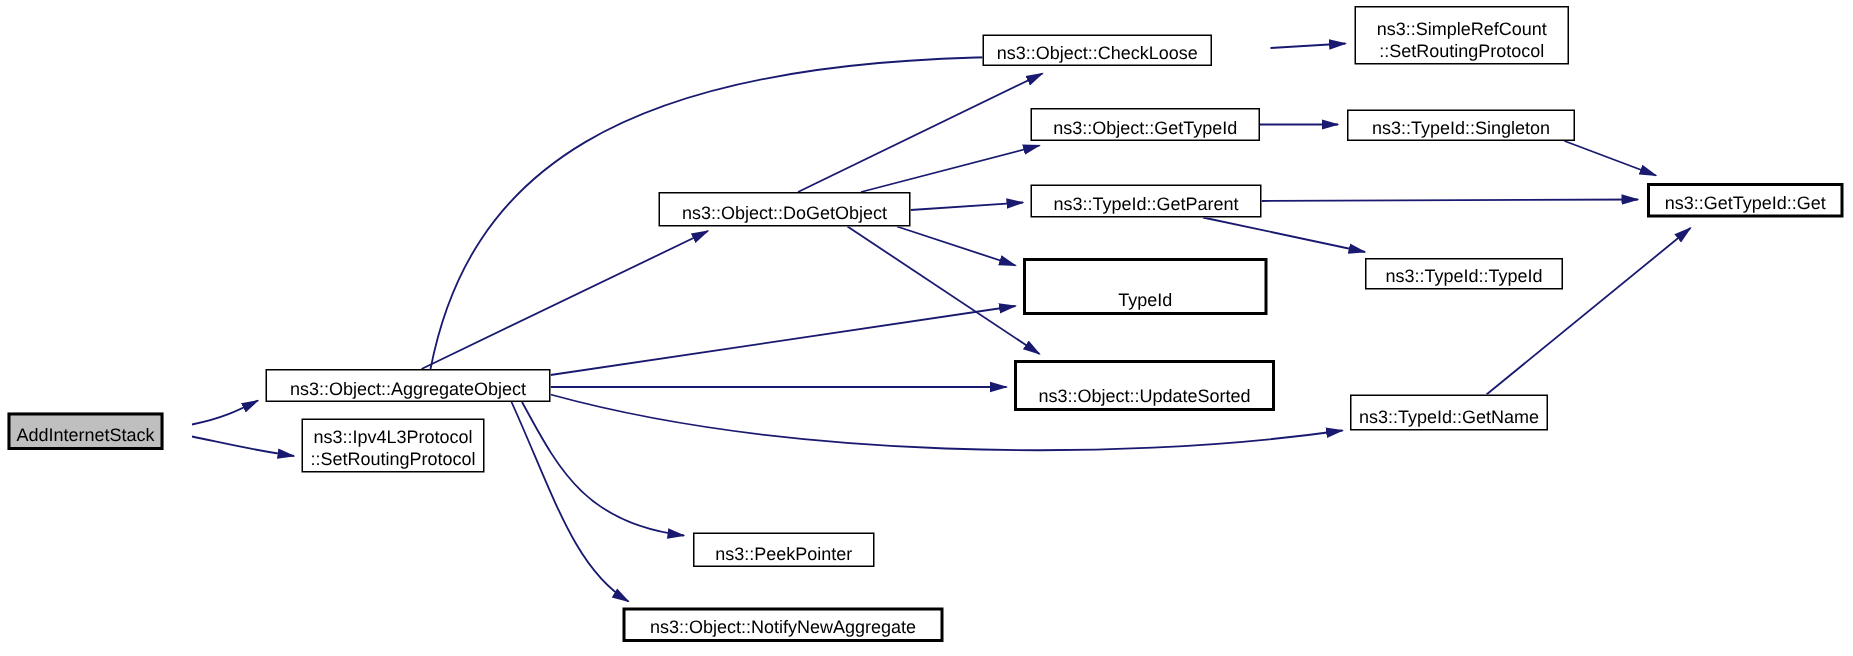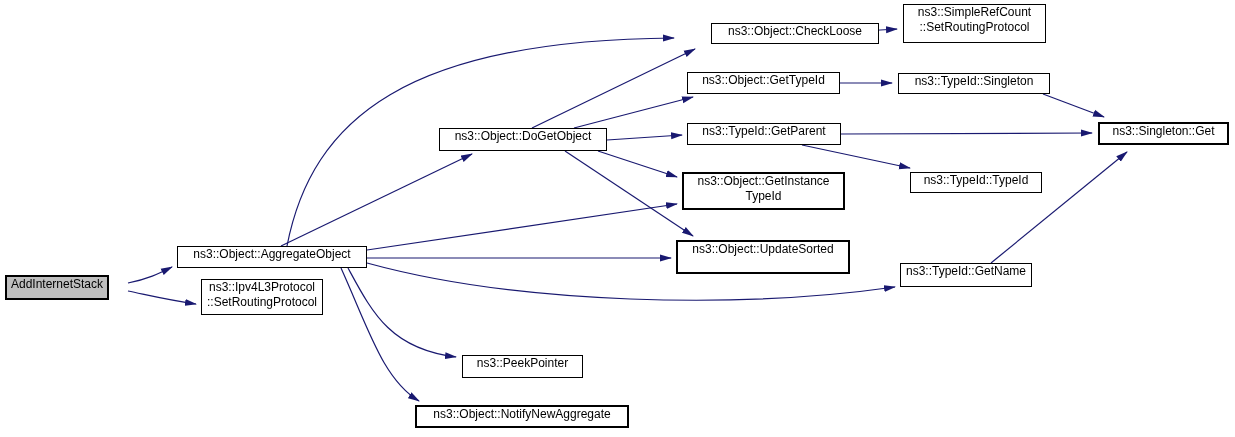--- a/index.html
+++ b/index.html
@@ -10,21 +10,21 @@
     font-family:"Liberation Sans",sans-serif;
     overflow:hidden;
   }
   .edges{position:absolute;left:0;top:0;width:1235px;height:437px;}
   .edges path{fill:none;stroke:var(--edge,#191970);stroke-width:1.2px;}
   .node{
     position:absolute;
     box-sizing:border-box;
     background:var(--nodefill,#fff);
     border:1px solid var(--nodeborder,#000);
-    display:flex;flex-direction:column;justify-content:flex-start;
+    display:flex;flex-direction:column;justify-content:flex-end;
     text-align:center;
     font-size:12px;line-height:15px;
     color:#000;
     white-space:nowrap;
     cursor:pointer;
   }
   .node .ln{display:block;}
   .node.thick{border-width:2px;}
   .node.focus{background:var(--focusfill,#bfbfbf);border-width:2px;cursor:default;}
 </style>
@@ -71,21 +71,21 @@
 
   <div class="node" style="left:201px;top:279px;width:122px;height:36px">
     <span class="ln">ns3::Ipv4L3Protocol</span>
     <span class="ln">::SetRoutingProtocol</span>
   </div>
 
   <div class="node" style="left:439px;top:128px;width:168px;height:23px">
     <span class="ln">ns3::Object::DoGetObject</span>
   </div>
 
-  <div class="node" style="left:711px;top:23px;width:168px;height:21px">
+  <div class="node" style="left:655px;top:23px;width:153px;height:21px">
     <span class="ln">ns3::Object::CheckLoose</span>
   </div>
 
   <div class="node" style="left:903px;top:4px;width:143px;height:39px">
     <span class="ln">ns3::SimpleRefCount</span>
     <span class="ln">::SetRoutingProtocol</span>
   </div>
 
   <div class="node" style="left:687px;top:72px;width:153px;height:22px">
     <span class="ln">ns3::Object::GetTypeId</span>
@@ -93,26 +93,25 @@
 
   <div class="node" style="left:898px;top:73px;width:152px;height:21px">
     <span class="ln">ns3::TypeId::Singleton</span>
   </div>
 
   <div class="node" style="left:687px;top:123px;width:154px;height:22px">
     <span class="ln">ns3::TypeId::GetParent</span>
   </div>
 
   <div class="node thick" style="left:682px;top:172px;width:163px;height:38px">
-    <span class="ln">ns3::Object::GetInstance</span>
     <span class="ln">TypeId</span>
   </div>
 
   <div class="node thick" style="left:1098px;top:122px;width:131px;height:23px">
-    <span class="ln">ns3::Singleton::Get</span>
+    <span class="ln">ns3::GetTypeId::Get</span>
   </div>
 
   <div class="node" style="left:910px;top:172px;width:132px;height:21px">
     <span class="ln">ns3::TypeId::TypeId</span>
   </div>
 
   <div class="node" style="left:900px;top:263px;width:132px;height:24px">
     <span class="ln">ns3::TypeId::GetName</span>
   </div>
 

